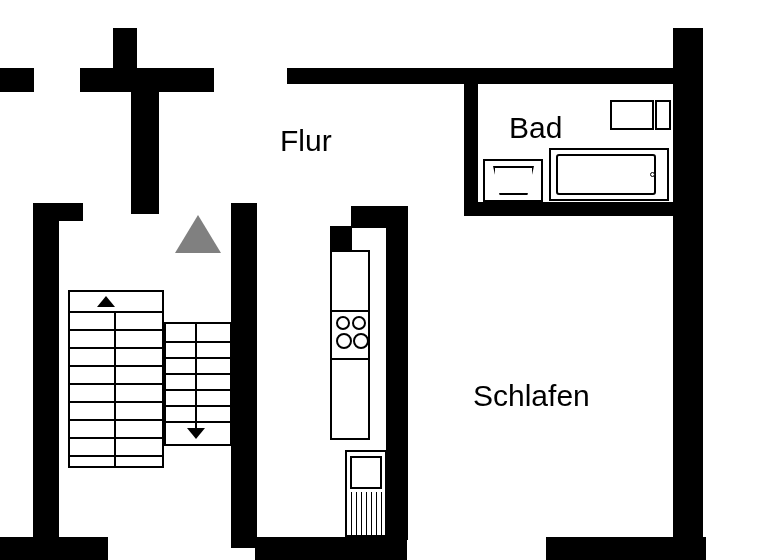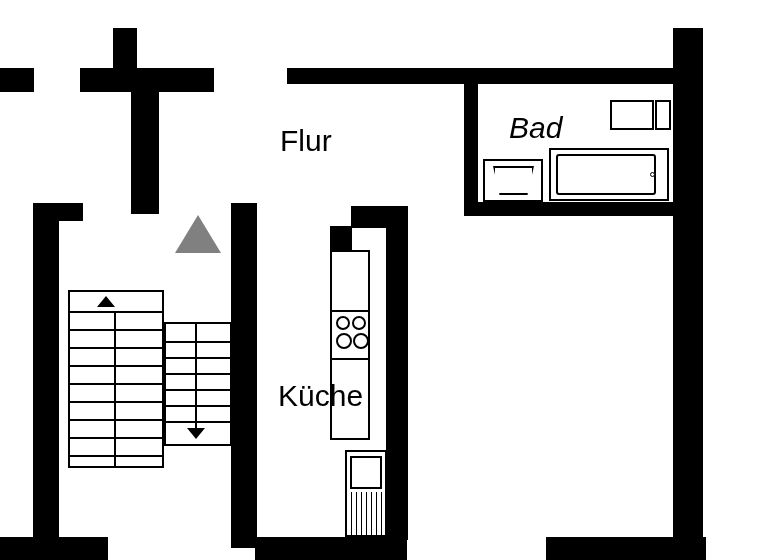--- a/index.html
+++ b/index.html
@@ -174,17 +174,17 @@
   <div class="hairline" style="left:166px; top:357px; width:64px; height:2px;"></div>
   <div class="hairline" style="left:166px; top:373px; width:64px; height:2px;"></div>
   <div class="hairline" style="left:166px; top:389px; width:64px; height:2px;"></div>
   <div class="hairline" style="left:166px; top:405px; width:64px; height:2px;"></div>
   <div class="hairline" style="left:166px; top:421px; width:64px; height:2px;"></div>
   <div class="hairline" style="left:195px; top:324px; width:2px; height:105px;"></div>
   <div class="tri-small down" style="left:187px; top:428px;"></div>
 
   <div class="tri-up-filled" style="left:175px; top:215px;"></div>
 
-  <div class="room-label label-bad" style="left:509px; top:113px;font-style:italic;">Bad</div>
+  <div class="room-label label-bad" style="left:509px; top:113px;">Bad</div>
   <div class="room-label label-flur" style="left:280px; top:126px;">Flur</div>
-  <div class="room-label label-kueche" style="left:278px; top:381px;">Küche</div>
+  <div class="room-label label-schlafen" style="left:473px; top:381px;">Schlafen</div>
 
 </div>
 
 </body></html>

